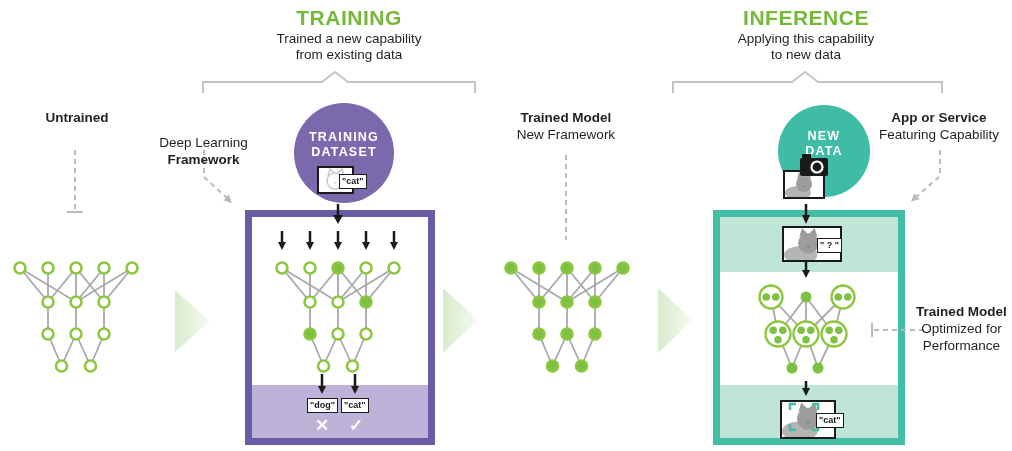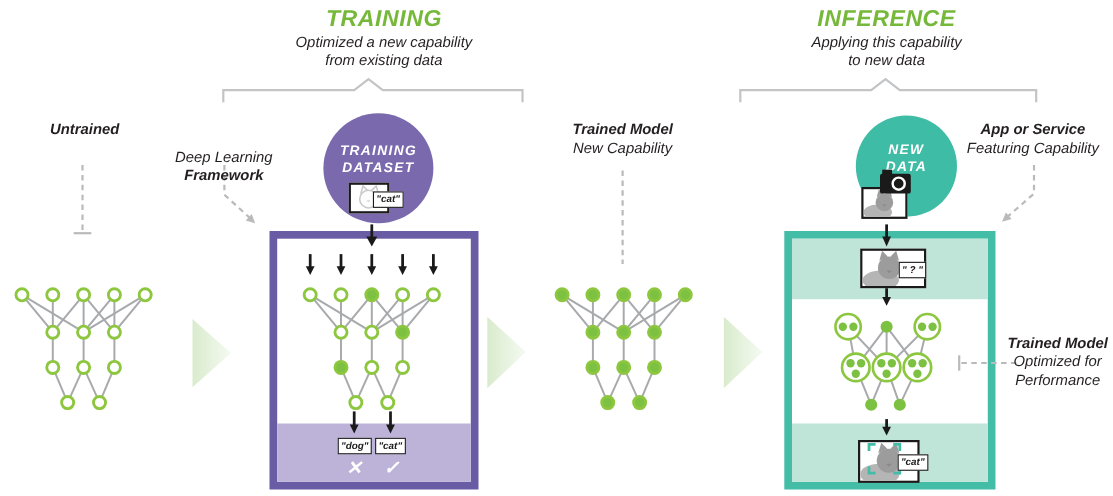--- a/index.html
+++ b/index.html
@@ -3,21 +3,21 @@
 <meta charset="utf-8">
 <style>
   :root{
     --green:#7dc142; --green-stroke:#8dc63f; --green-header:#76b83a;
     --purple:#6a5ca4; --purple-circle:#7a69ad; --lavender:#bdb2d8;
     --teal:#44bda7; --teal-circle:#3fbca6; --mint:#bfe4d8;
     --edge-gray:#a7a9ac; --dash-gray:#b9babc; --bracket-gray:#c2c4c6;
     --ink:#231f20; --cat-gray:#9c9c9c; --cat-light:#b5b5b5;
   }
   body{margin:0;background:#fff;font-family:"Liberation Sans",sans-serif;}
-  .canvas{position:relative;width:1012px;height:451px;background:#fff;overflow:hidden;font-style:italic;}
+  .canvas{position:relative;width:1012px;height:451px;background:#fff;overflow:hidden;}
   .canvas > *{position:absolute;}
   .header{text-align:center;z-index:5;}
   .htitle{font-size:21px;font-weight:bold;letter-spacing:.5px;color:var(--green-header);}
   .hsub{font-size:13.5px;line-height:16px;color:var(--ink);margin-top:1px;}
   .sec-label{font-size:13.5px;line-height:17px;color:var(--ink);text-align:center;z-index:5;}
   .b{font-weight:bold;}
   .circle{border-radius:50%;z-index:2;text-align:center;color:#fff;}
   .purple-c{background:var(--purple-circle);}
   .teal-c{background:var(--teal-circle);}
   .ctext{font-size:12.5px;font-weight:bold;letter-spacing:1.2px;line-height:15px;}
@@ -47,42 +47,42 @@
   .cbracket{fill:none;stroke:var(--teal);stroke-width:2.5;}
 </style>
 </head>
 <body style="--green: #7dc142; --green-stroke: #8dc63f; --green-header: #76b83a; --purple: #6a5ca4; --purple-circle: #7a69ad; --lavender: #bdb2d8; --teal: #44bda7; --teal-circle: #3fbca6; --mint: #bfe4d8; --edge-gray: #a7a9ac; --dash-gray: #b9babc; --bracket-gray: #c2c4c6; --ink: #231f20; --cat-gray: #9c9c9c; --cat-light: #b5b5b5;">
 
 <div class="canvas">
 
   <div class="header" style="left:239px;top:6px;width:220px;">
     <div class="htitle">TRAINING</div>
     <div class="hsub">
-      <span>Optimized a new capability</span><br>
+      <span>Trained a new capability</span><br>
       <span>from existing data</span>
     </div>
   </div>
   <div class="header" style="left:696px;top:6px;width:220px;">
     <div class="htitle">INFERENCE</div>
     <div class="hsub">
       <span>Applying this capability</span><br>
       <span>to new data</span>
     </div>
   </div>
 
   <div class="sec-label" style="left:3px;top:109px;width:148px;">
     <span class="b">Untrained</span><br>
   </div>
   <div class="sec-label" style="left:141px;top:109px;width:125px;margin-top:25px;">
     <span>Deep Learning</span><br>
     <span class="b">Framework</span>
   </div>
   <div class="sec-label" style="left:496px;top:109px;width:140px;">
     <span class="b">Trained Model</span><br>
-    <span>New Capability</span>
+    <span>New Framework</span>
   </div>
   <div class="sec-label" style="left:866px;top:109px;width:146px;">
     <span class="b">App or Service</span><br>
     <span>Featuring Capability</span>
   </div>
   <div class="sec-label" style="left:911px;top:303px;width:101px;">
     <span class="b">Trained Model</span><br>
     <span>Optimized for</span><br>
     <span>Performance</span>
   </div>

